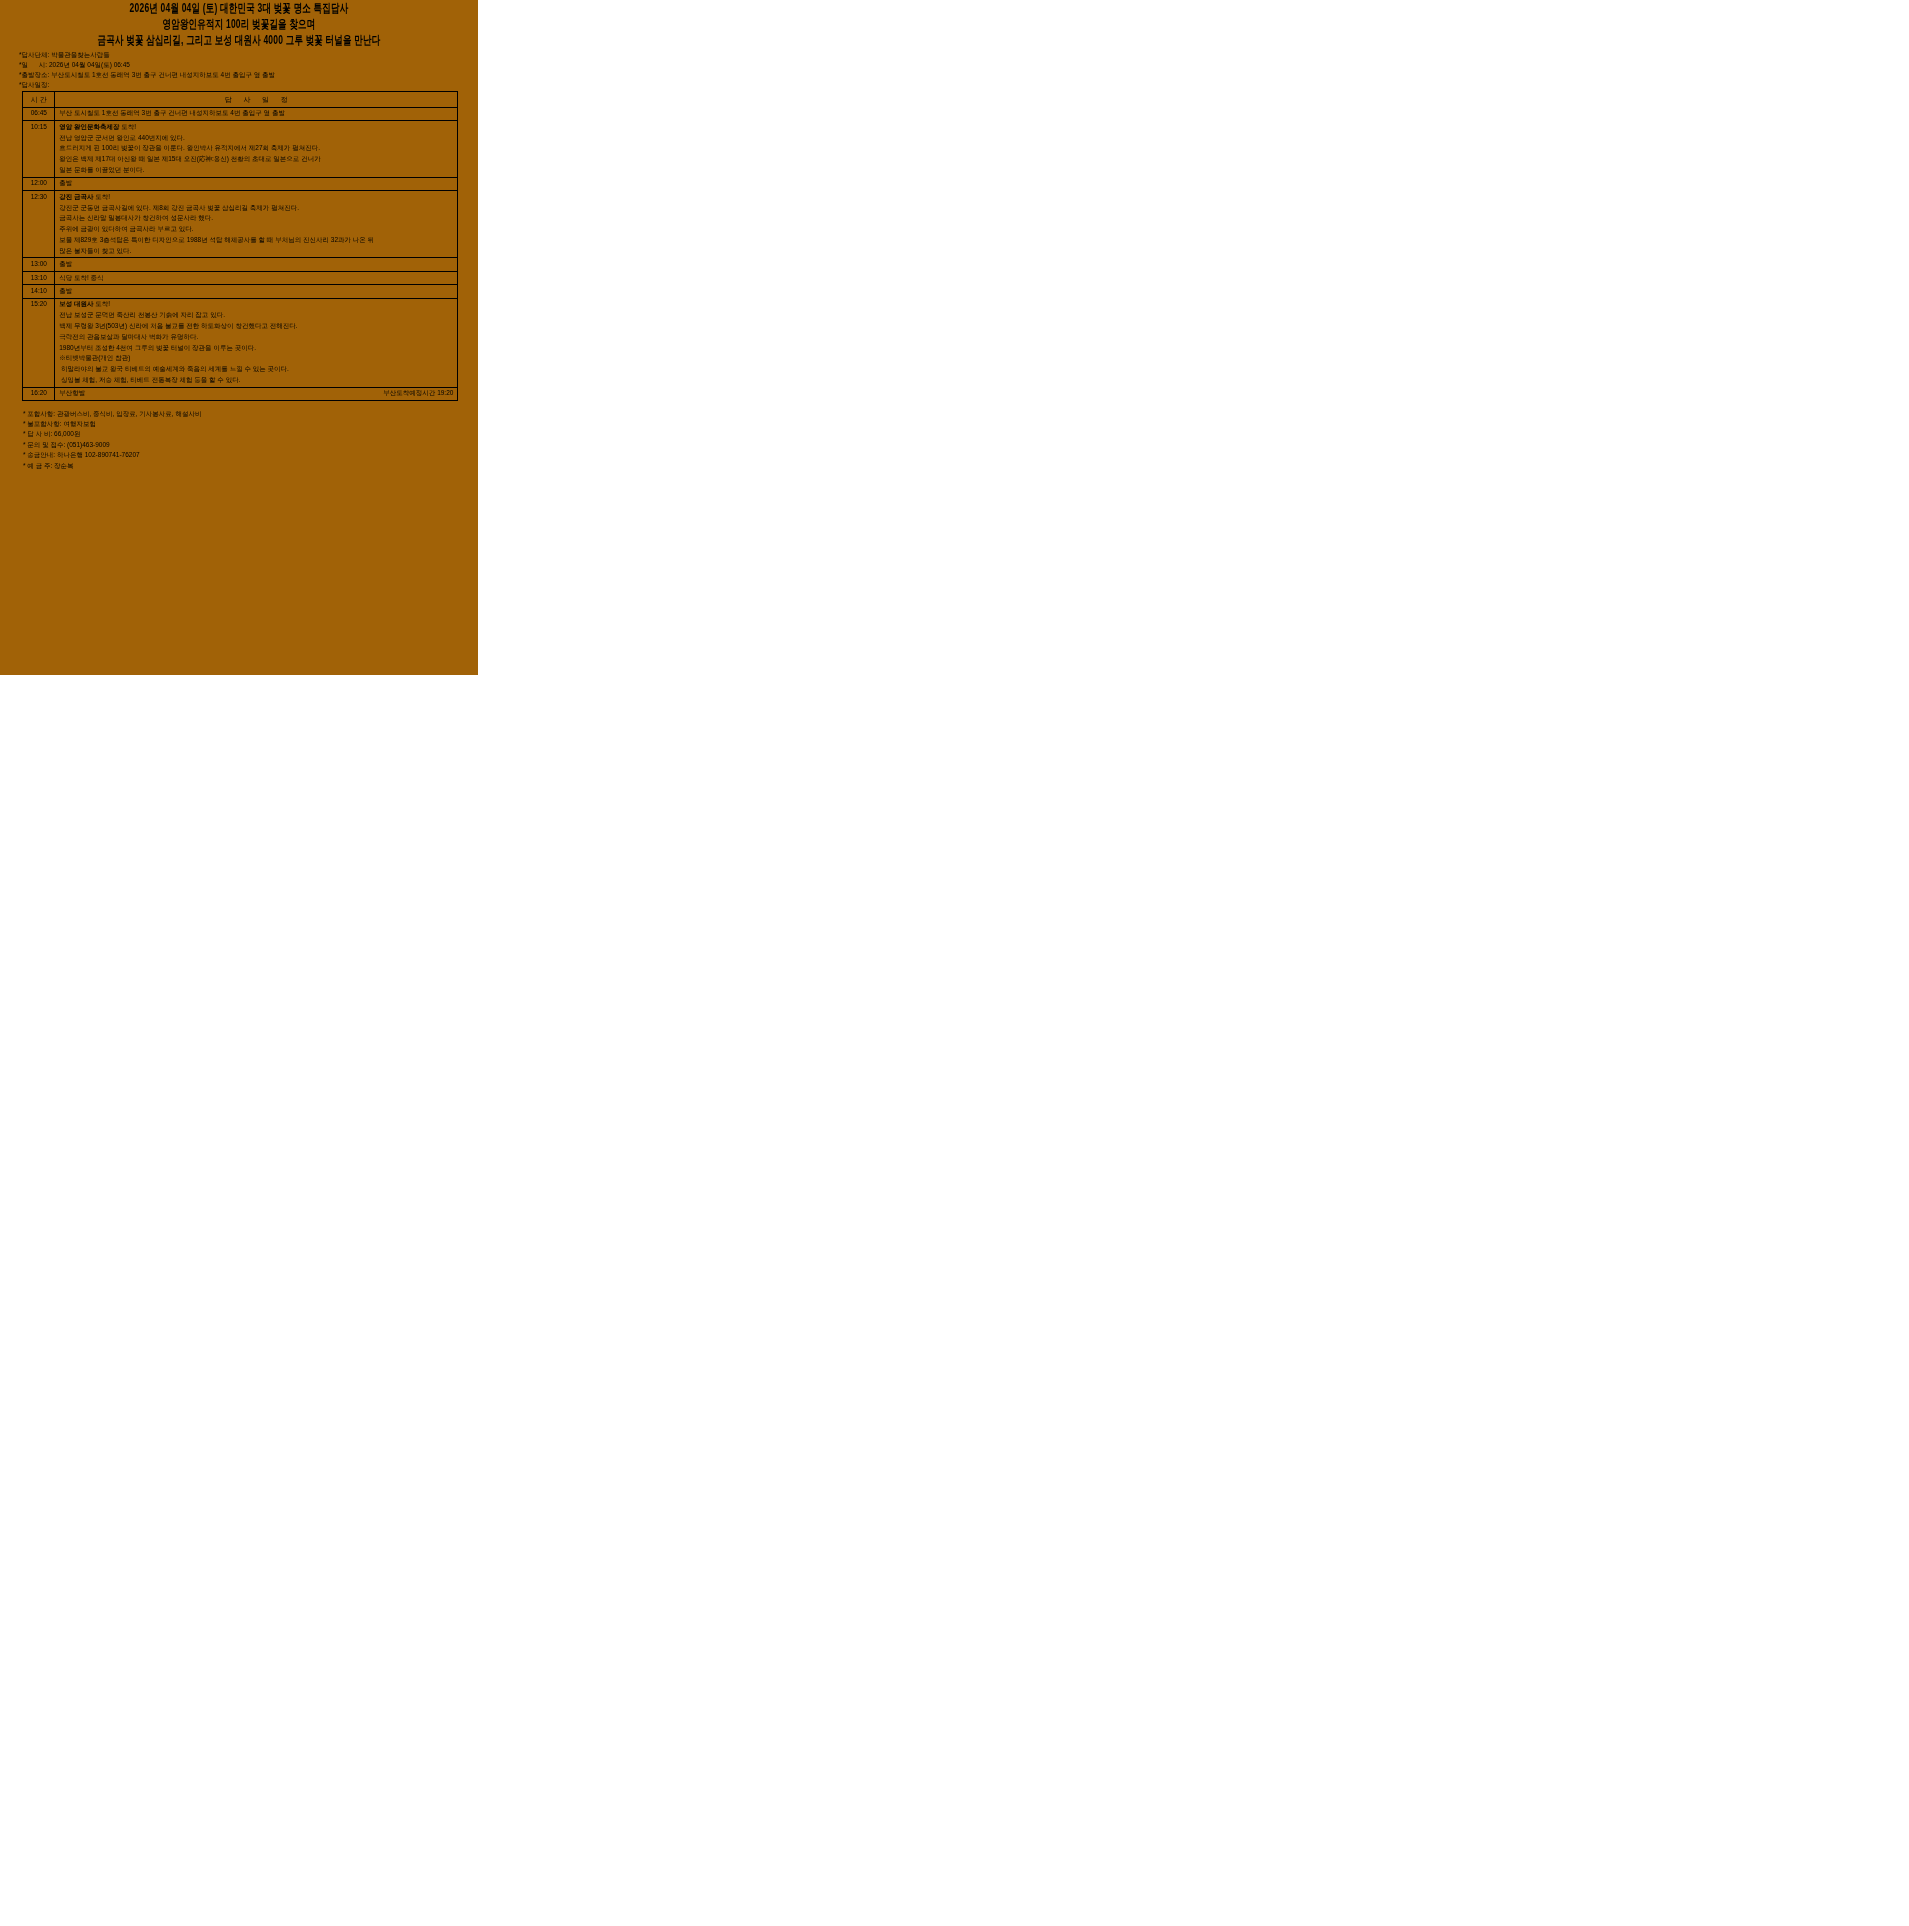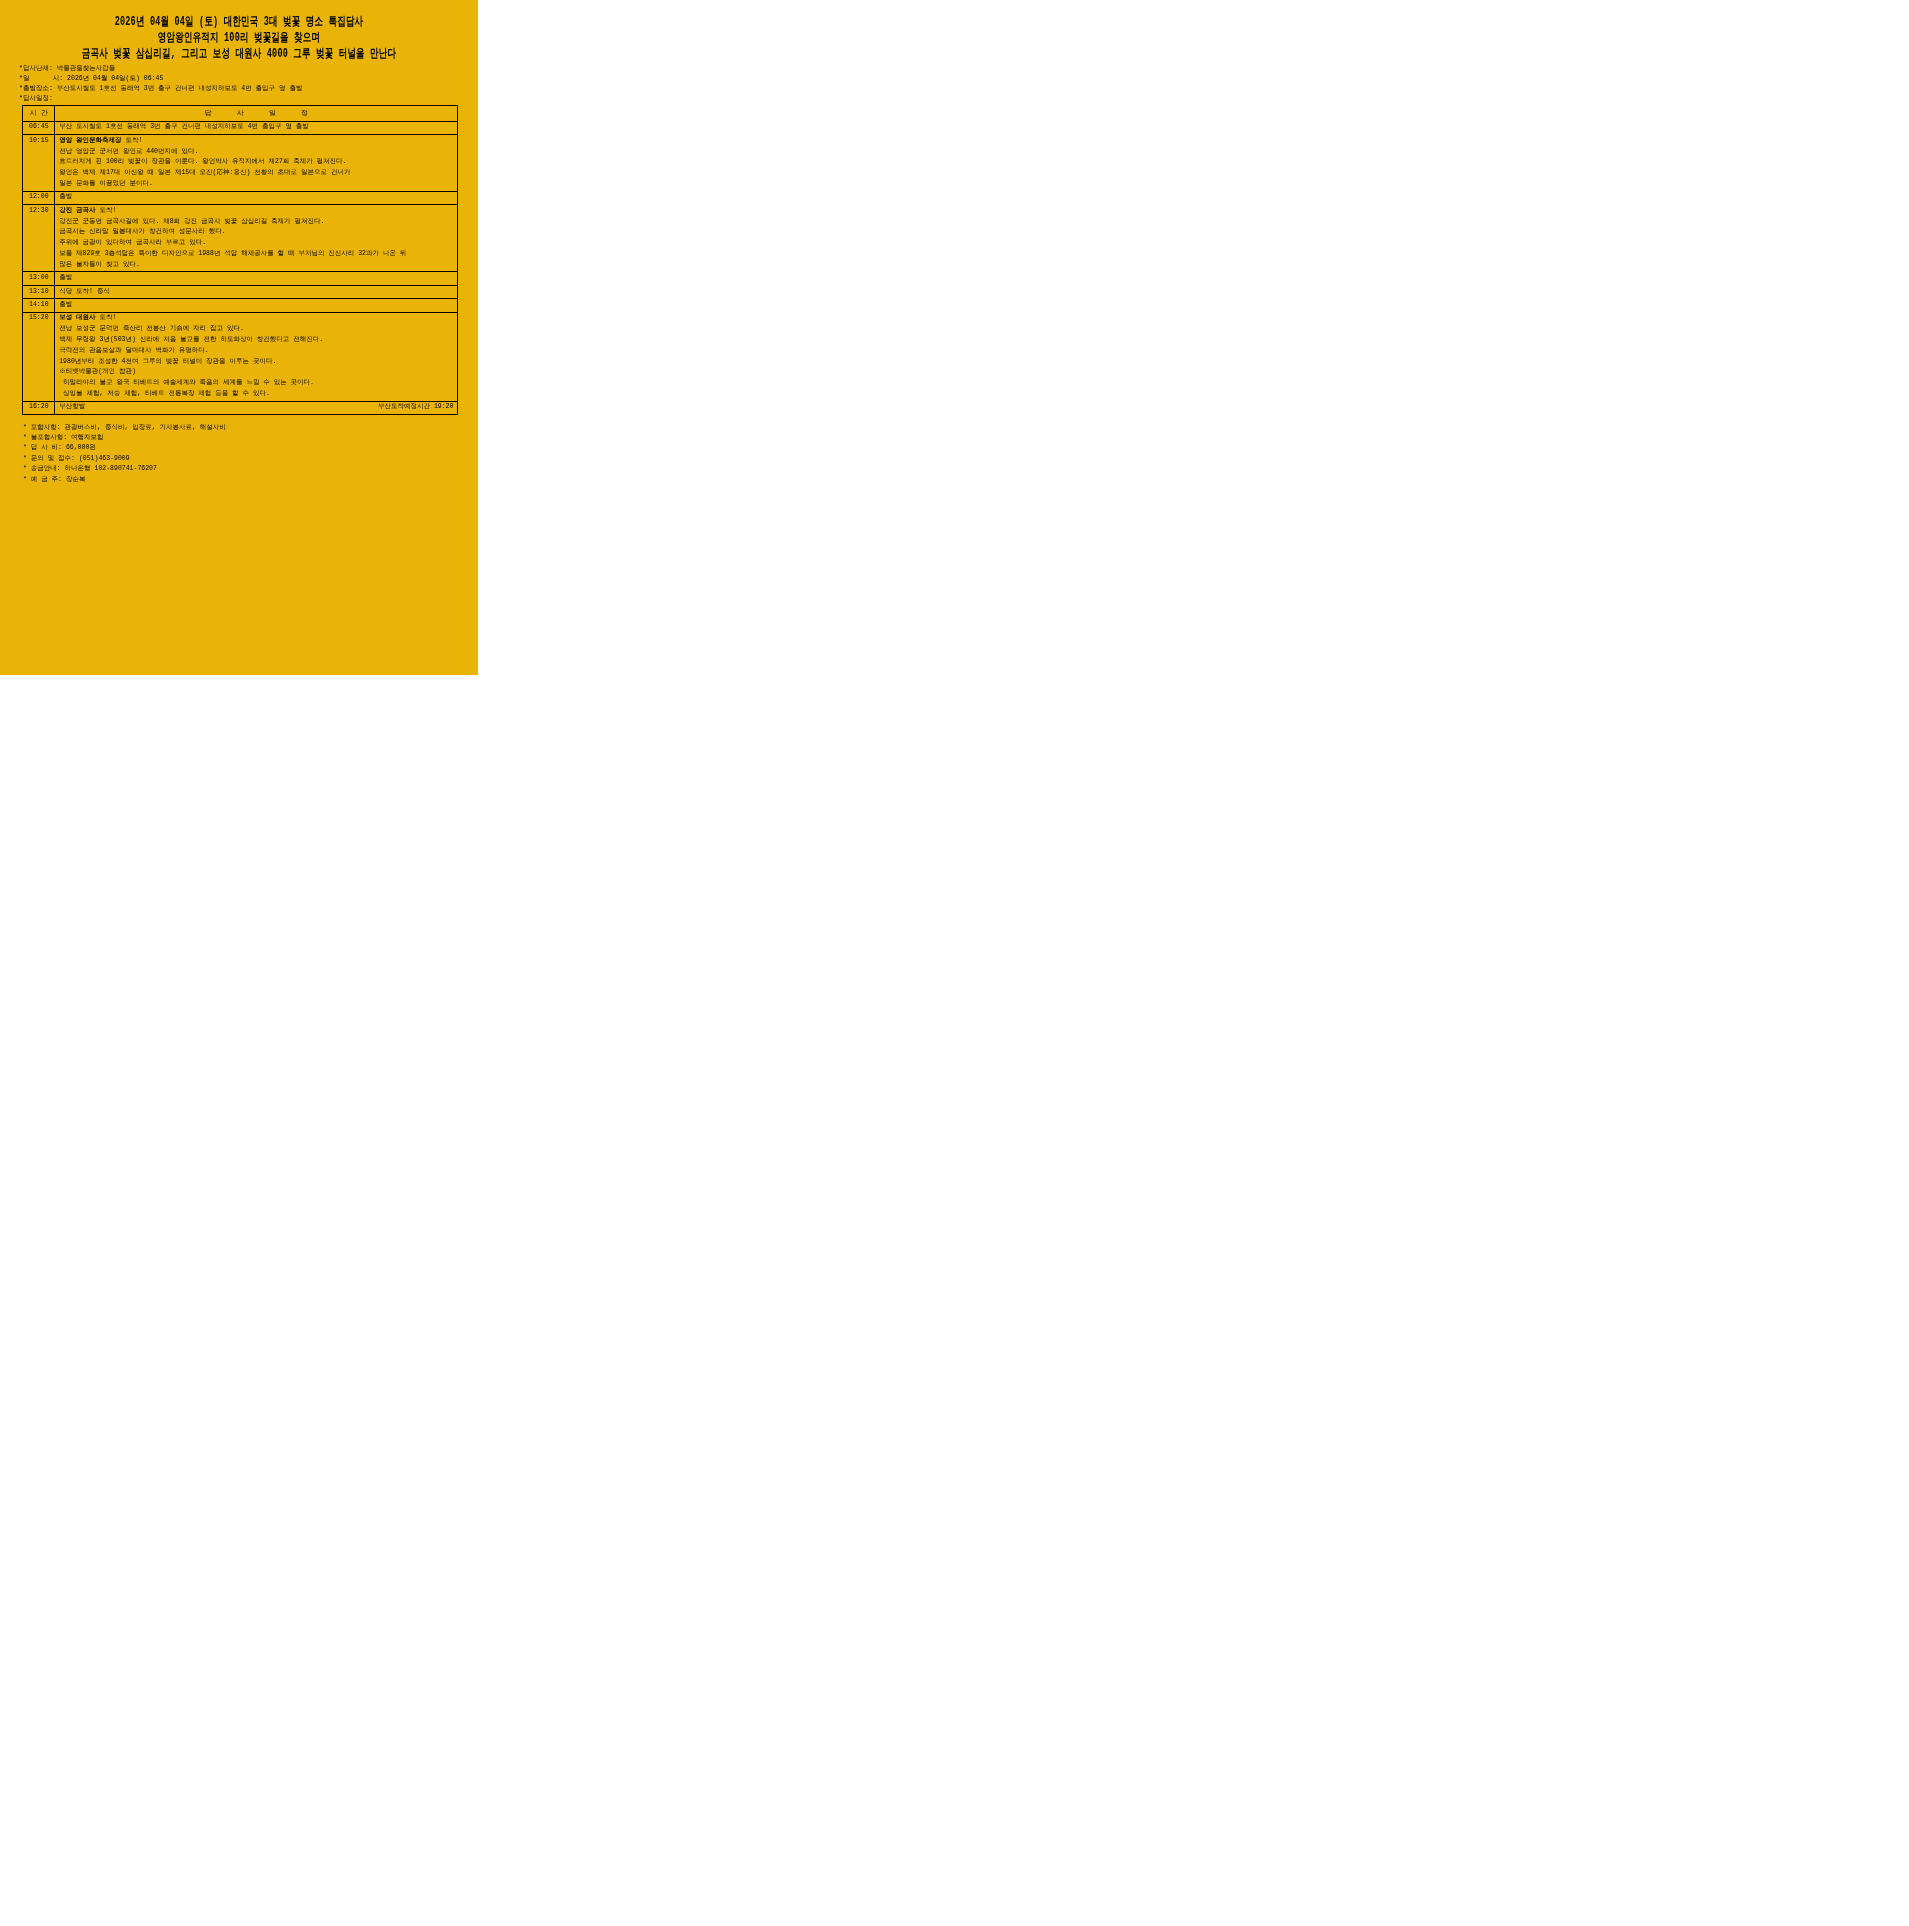--- a/index.html
+++ b/index.html
@@ -4,24 +4,23 @@
 <style>
   html, body {
     margin: 0;
     padding: 0;
     background: #ffffff;
   }
   .page {
     position: relative;
     width: 478px;
     height: 675px;
-    background: #eab308;
+    background: #a16207;
     color: #000000;
-    font-family: Liberation Mono, monospace;
-    padding-top: 14px;
+    font-family: Liberation Sans, sans-serif;
     box-sizing: border-box;
     overflow: hidden;
   }
   .title-block { width: 100%; }
   .title-line {
     text-align: center;
     font-weight: bold;
     font-size: 8.5px;
     line-height: 16px;
     transform: scaleY(1.4);

